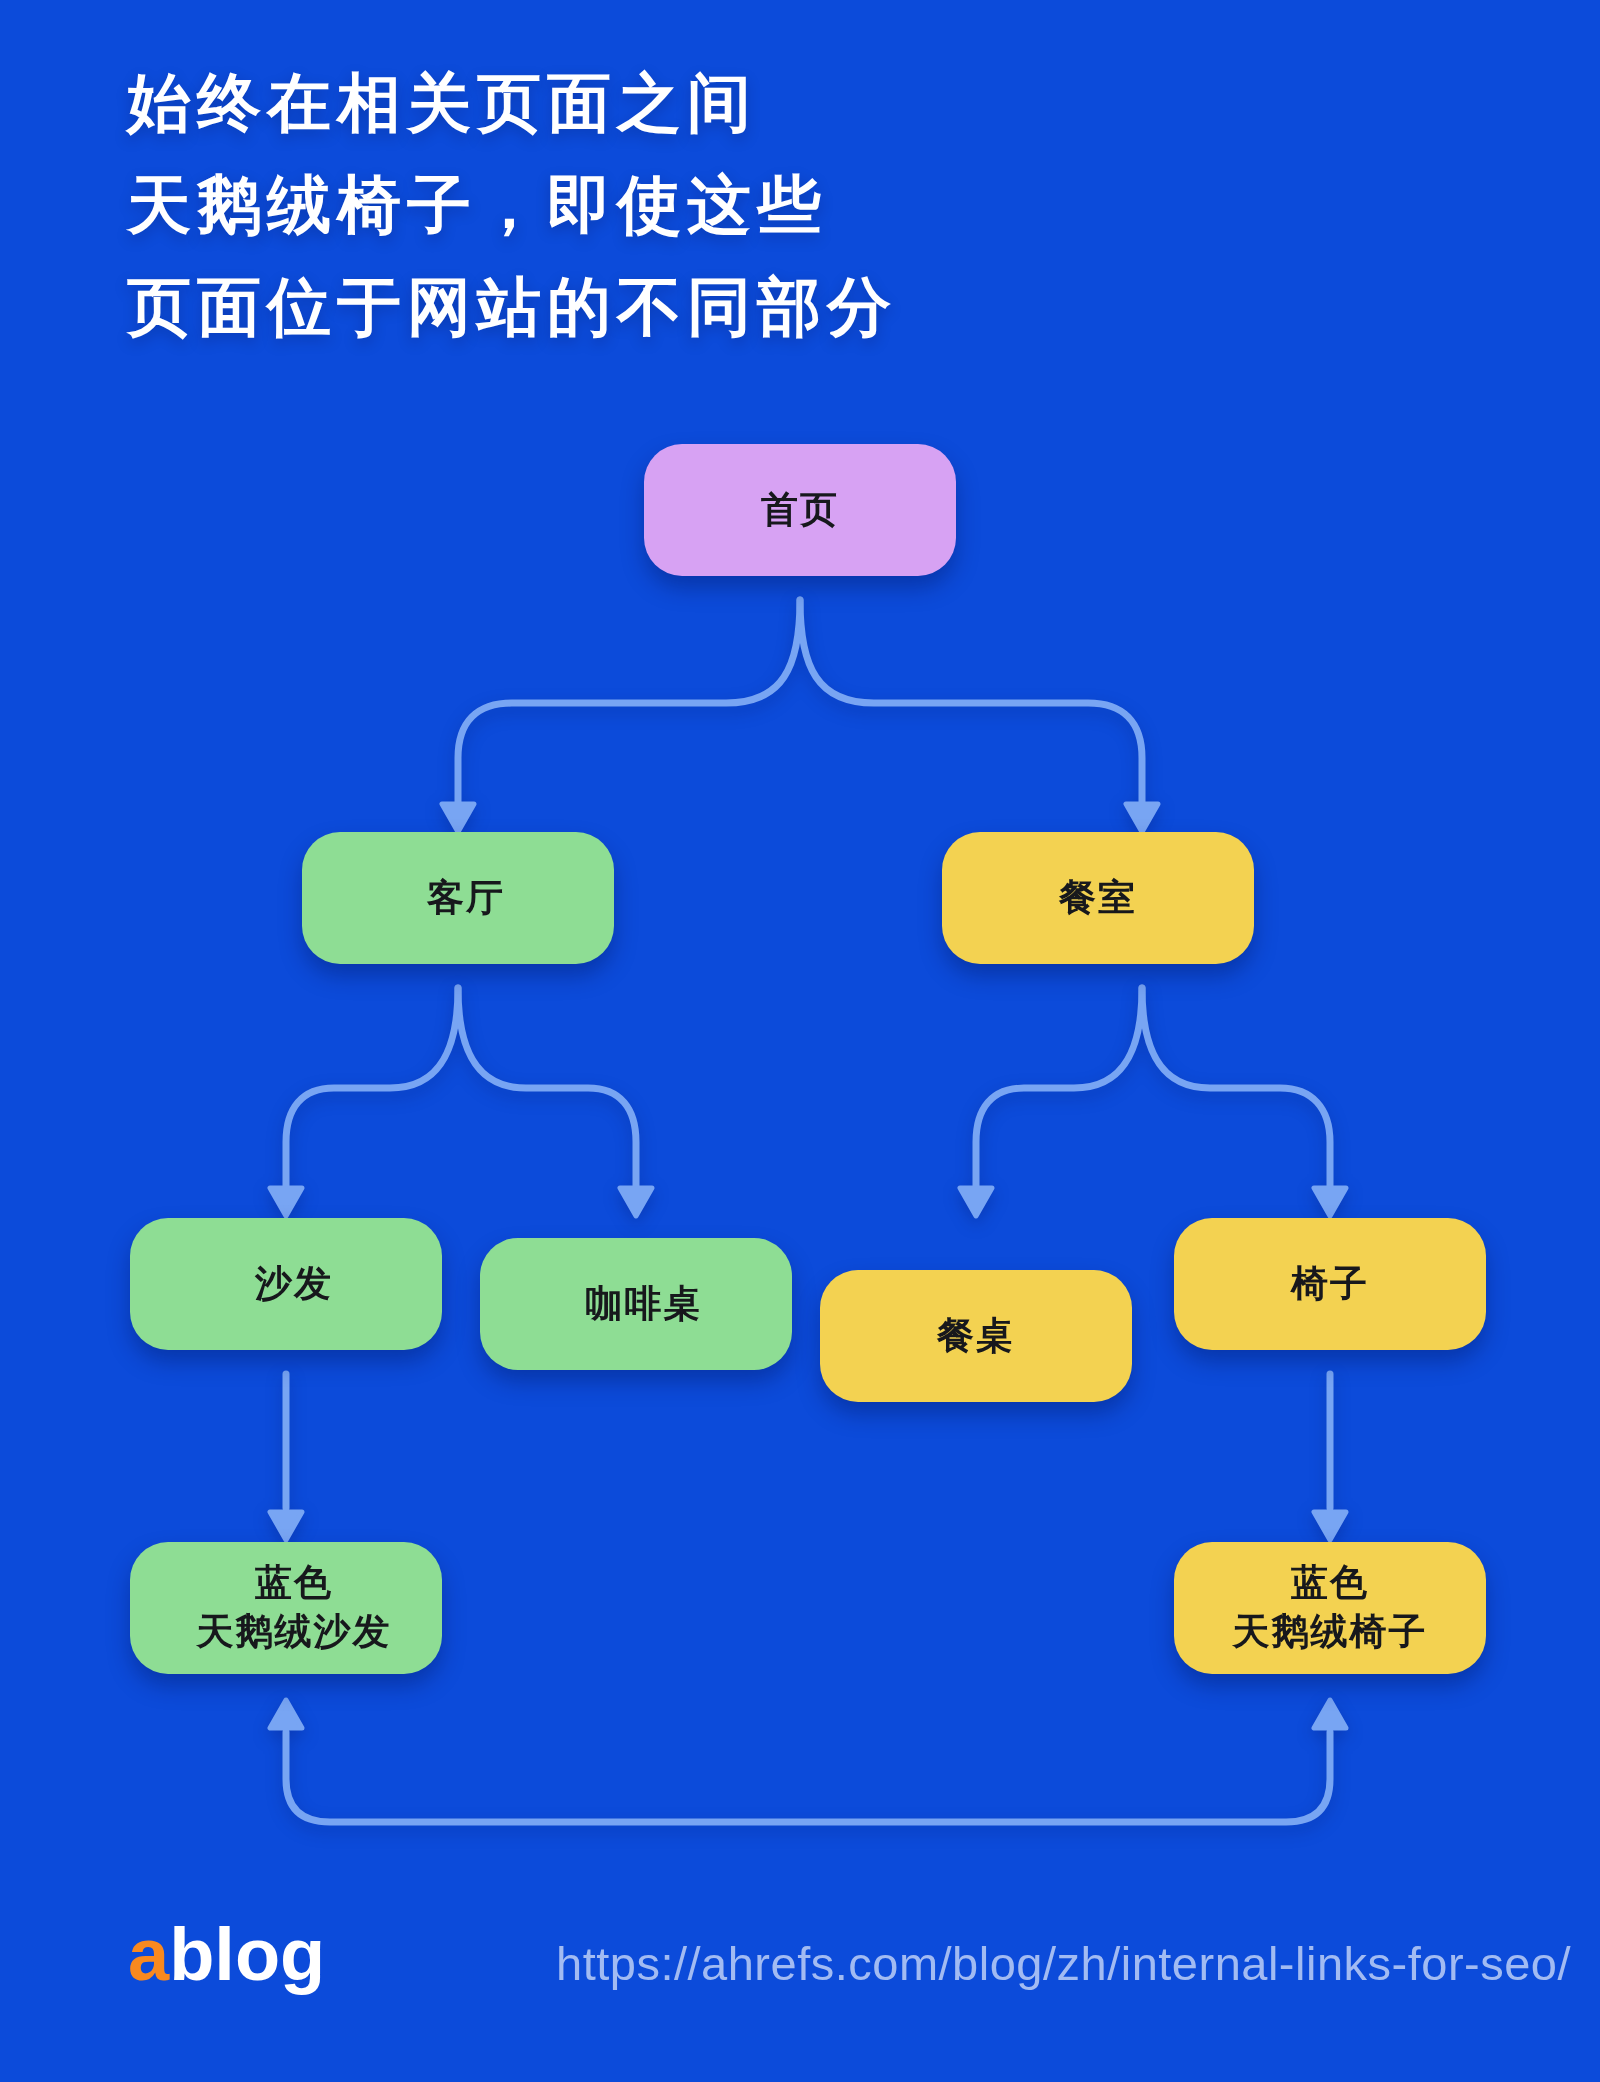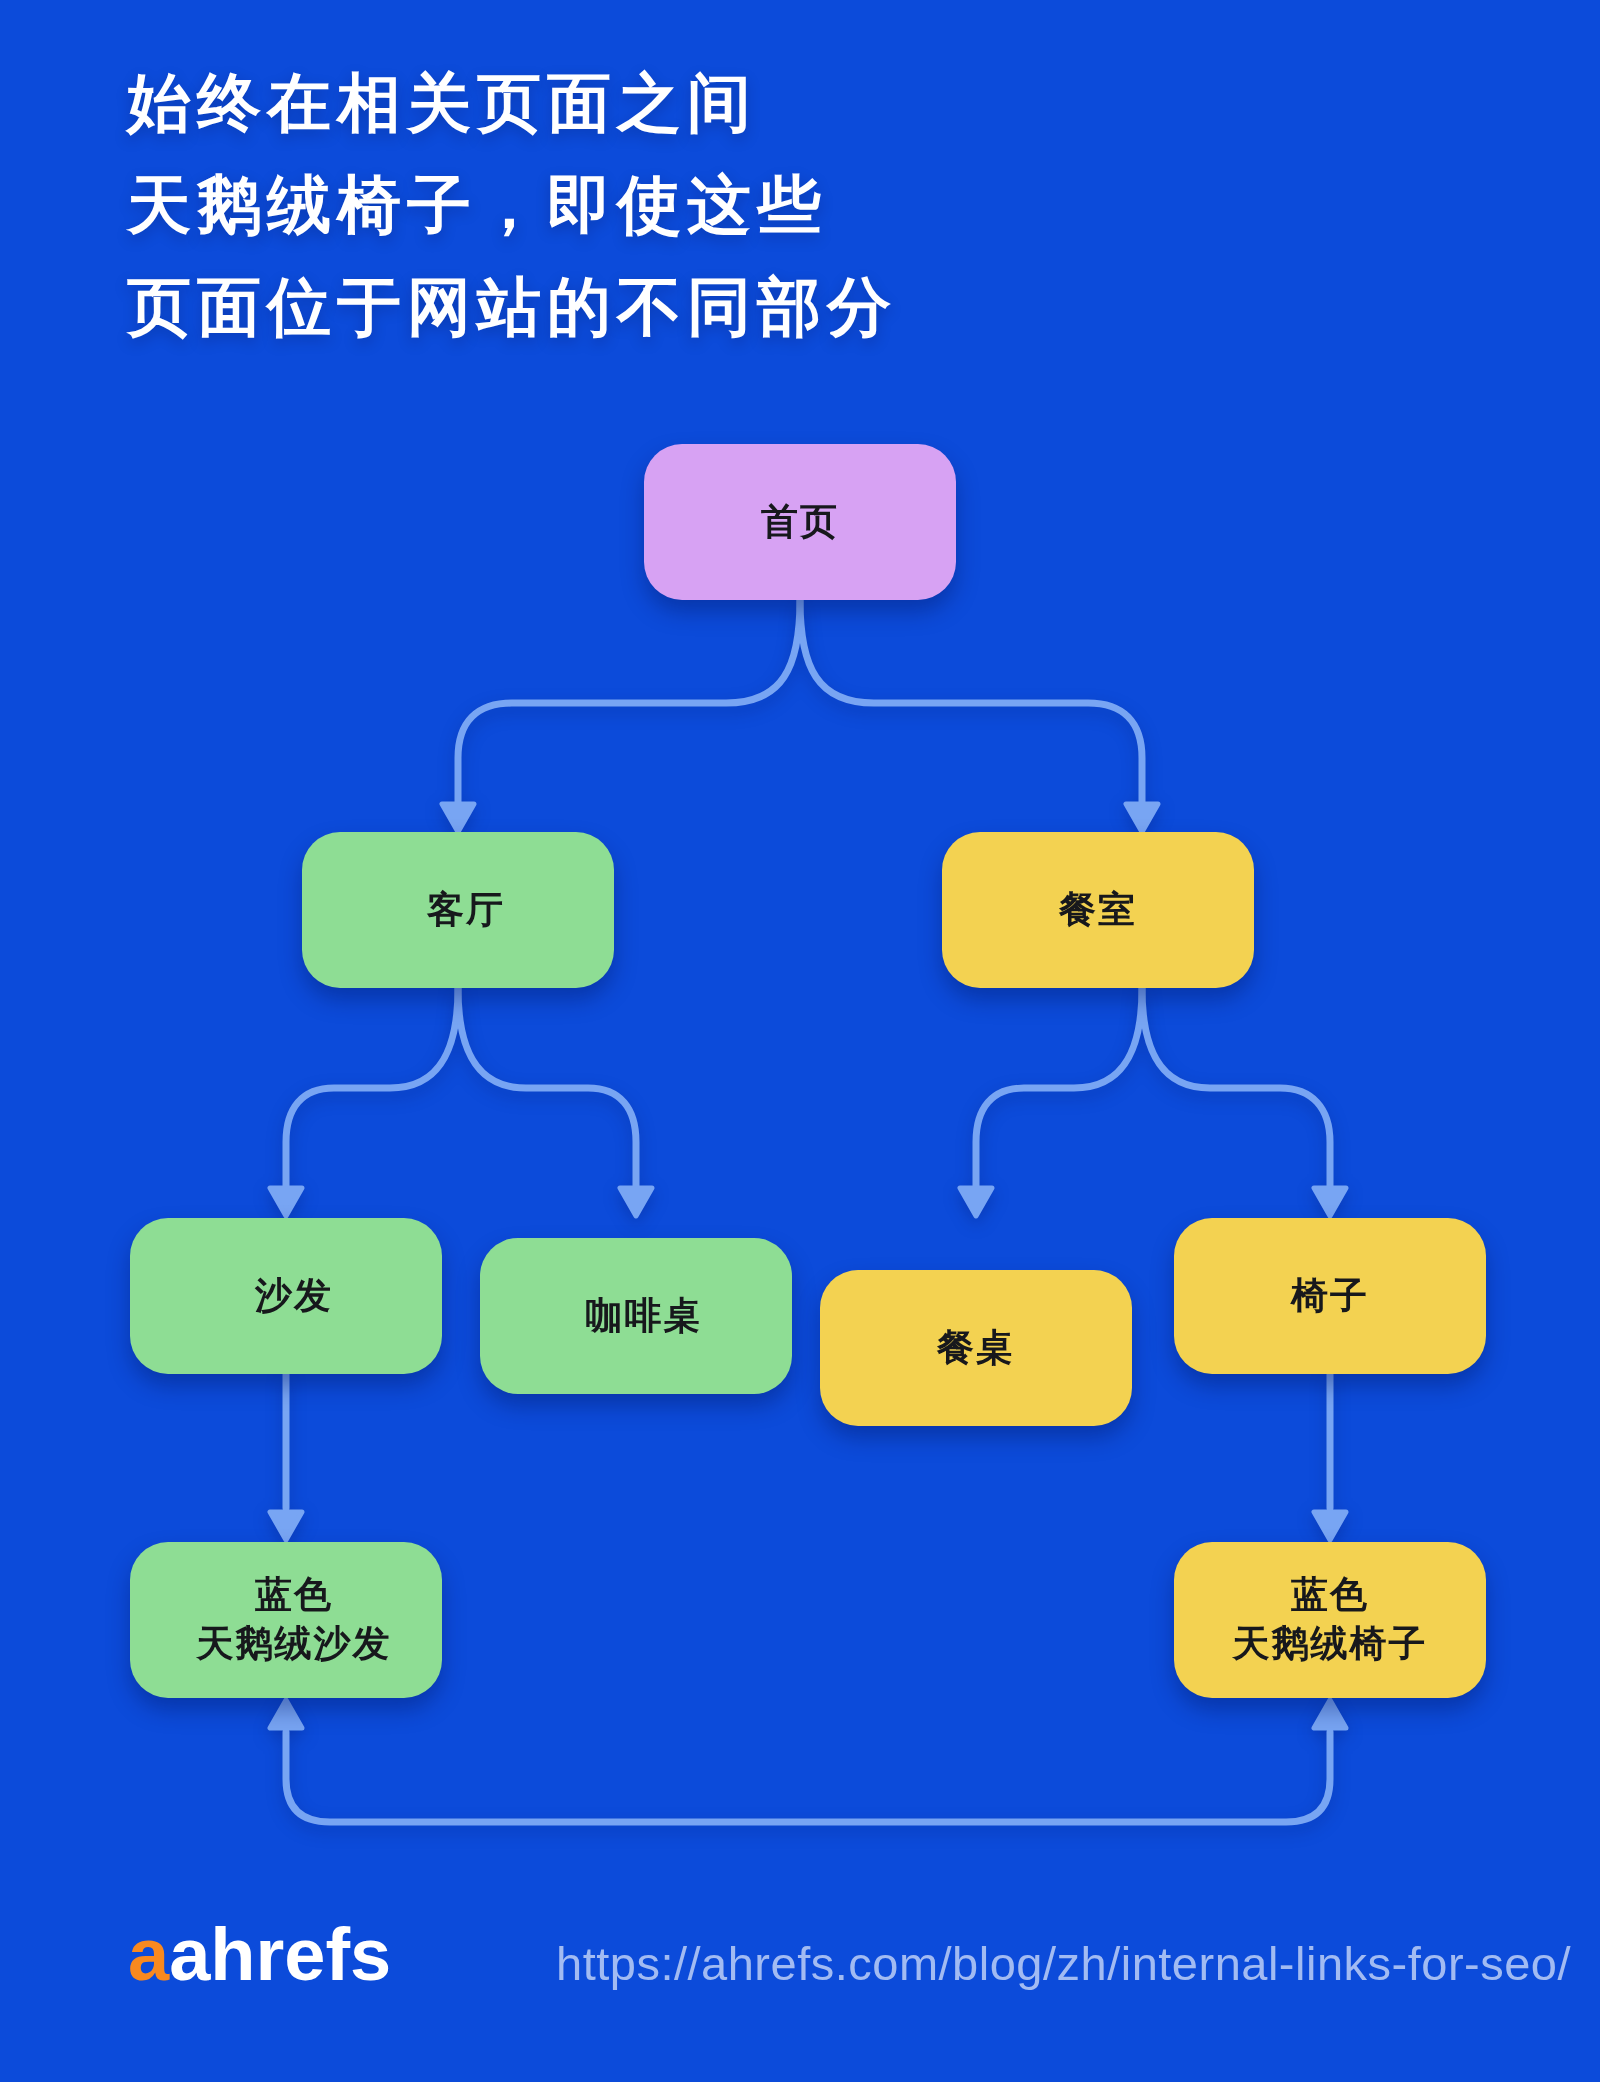--- a/index.html
+++ b/index.html
@@ -26,21 +26,21 @@
   
   svg.edges{
     position:absolute;left:0;top:0;
     filter:drop-shadow(0 6px 8px rgba(2,20,100,.30));
   }
   svg.edges path.line{fill:none;stroke:var(--arrow);stroke-width:7;stroke-linecap:round;}
   svg.edges path.head{fill:var(--arrow);stroke:var(--arrow);stroke-width:5;stroke-linejoin:round;}
 
   
   .node{
-    position:absolute;width:312px;height:156px;border-radius:38px;
+    position:absolute;width:312px;height:132px;border-radius:38px;
     display:flex;flex-direction:column;align-items:center;justify-content:center;
     color:var(--node-text);font-size:37px;font-weight:600;letter-spacing:2px;
     line-height:1.32;text-align:center;
     box-shadow:0 12px 22px rgba(3,22,94,.38);
   }
   .node.purple{background:var(--purple);}
   .node.green{background:var(--green);padding-left:16px;}
   .node.yellow{background:var(--yellow);}
 
   .n-home   {left:644px;top:444px;}
@@ -132,17 +132,17 @@
   <div class="node green n-bvsofa">
     <span>蓝色</span>
     <span>天鹅绒沙发</span>
   </div>
   <div class="node yellow n-bvchair">
     <span>蓝色</span>
     <span>天鹅绒椅子</span>
   </div>
 
   <div class="logo">
-    <span class="logo-a">a</span><span class="logo-rest">ahrefs</span>
+    <span class="logo-a">a</span><span class="logo-rest">blog</span>
   </div>
   <div class="url">https://ahrefs.com/blog/zh/internal-links-for-seo/</div>
 
 </div>
 
 </body></html>

